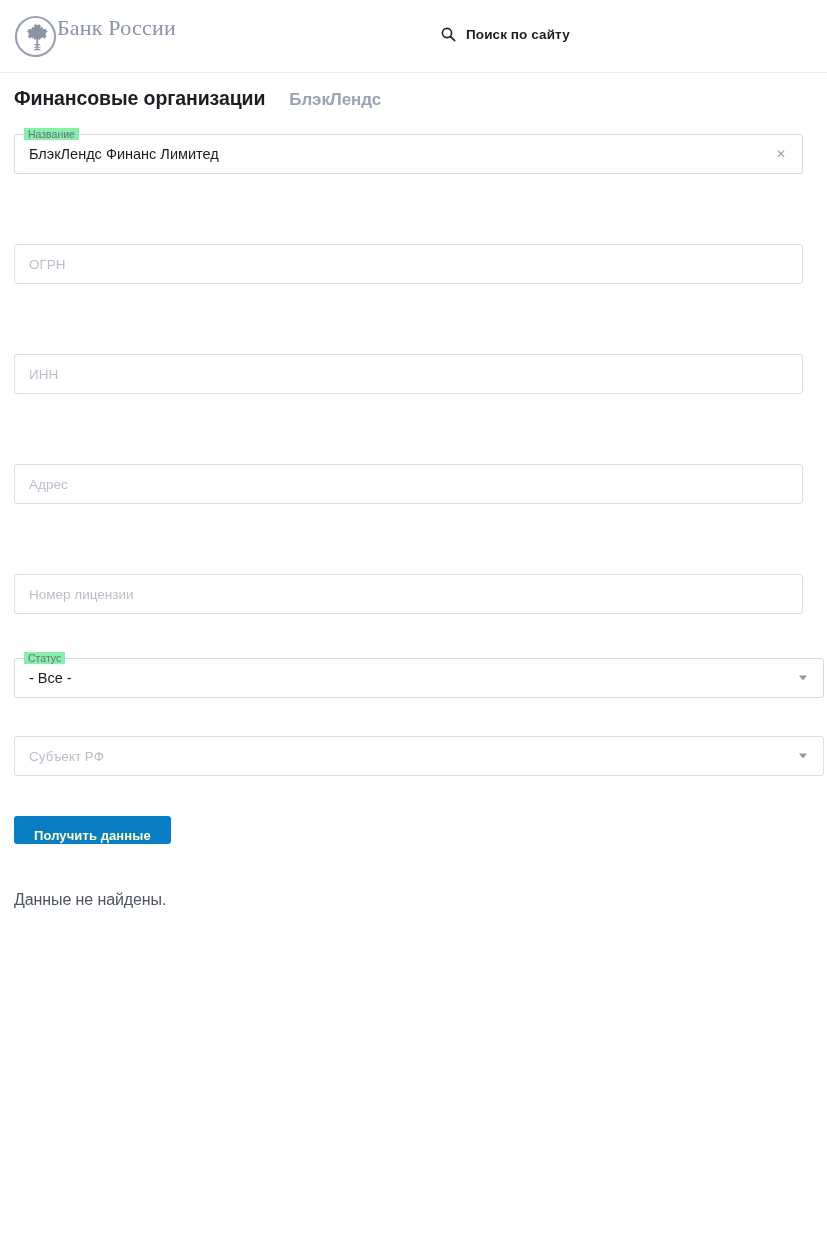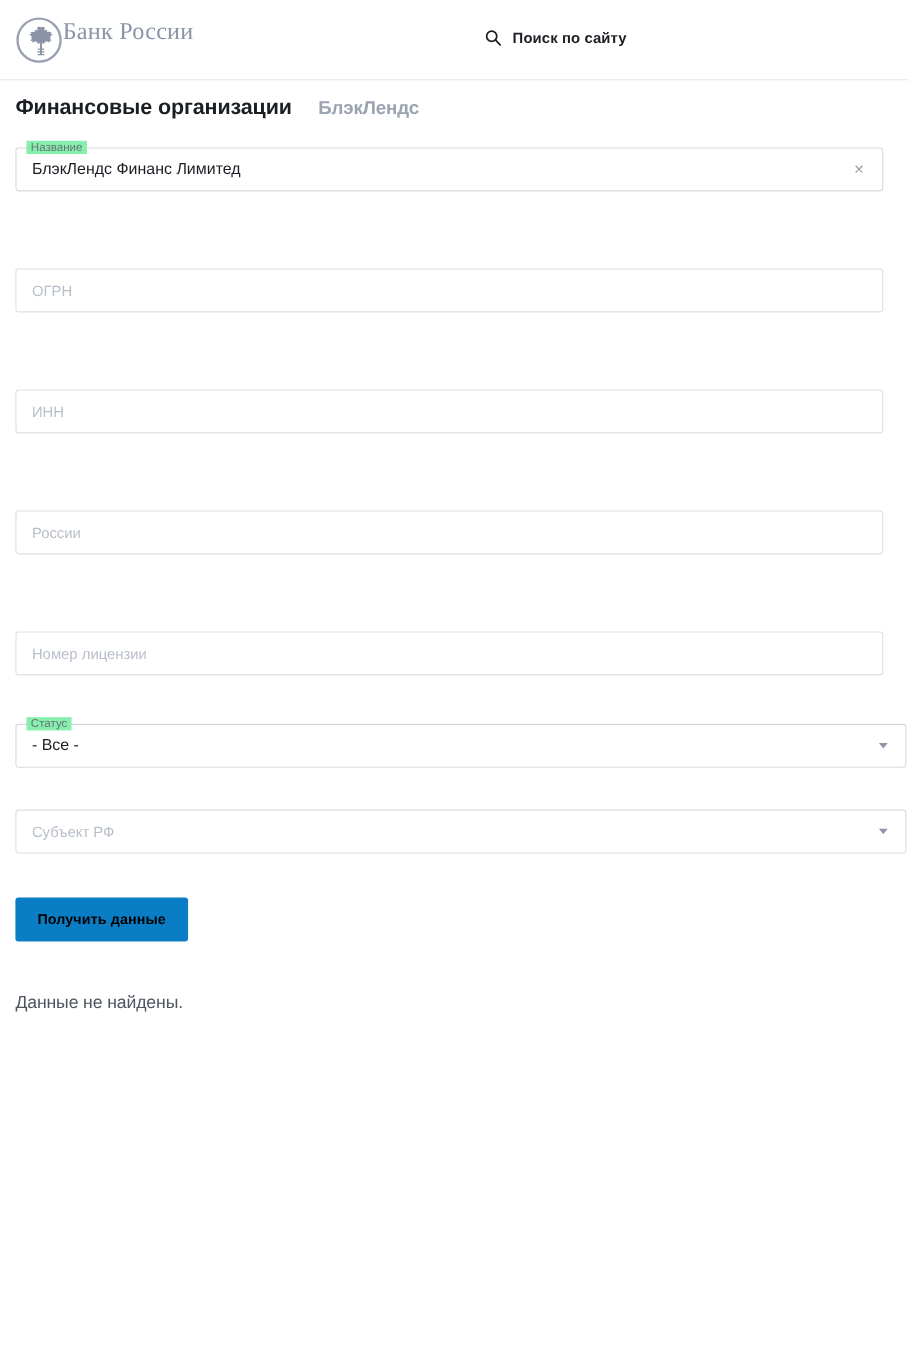--- a/index.html
+++ b/index.html
@@ -168,29 +168,29 @@
   }
 
   
   .submit-wrap {
     padding-left: 14px;
     margin-top: 2px;
   }
   .submit-button {
     display: inline-block;
     background: #0a7ec4;
-    color: #000000;
+    color: #fef9c3;
     border: none;
     border-radius: 3px;
     font-family: inherit;
     font-size: 13px;
     font-weight: bold;
     letter-spacing: 0.1px;
     padding: 0 20px;
-    height: 40px;
+    height: 28px;
     line-height: 40px;
     cursor: pointer;
   }
 
   
   .result-text {
     padding-left: 14px;
     margin-top: 47px;
     font-size: 16px;
     color: #4d5560;
@@ -244,21 +244,21 @@
 
   <div class="field-block">
     <div class="field">
       <span class="field-placeholder">ИНН</span>
     </div>
   </div>
 
 
   <div class="field-block">
     <div class="field">
-      <span class="field-placeholder">России</span>
+      <span class="field-placeholder">Адрес</span>
     </div>
   </div>
 
   <div class="field-block tight">
     <div class="field">
       <span class="field-placeholder">Номер лицензии</span>
     </div>
   </div>
 
 

